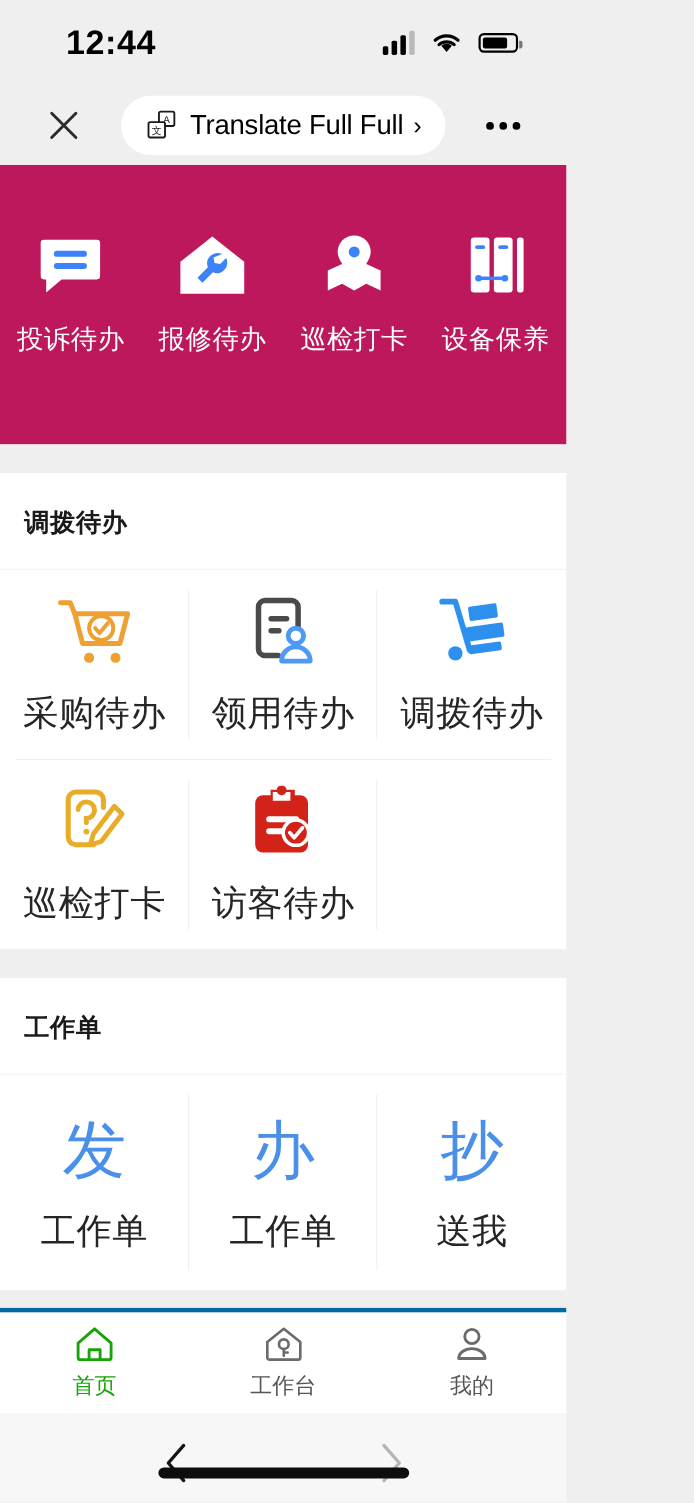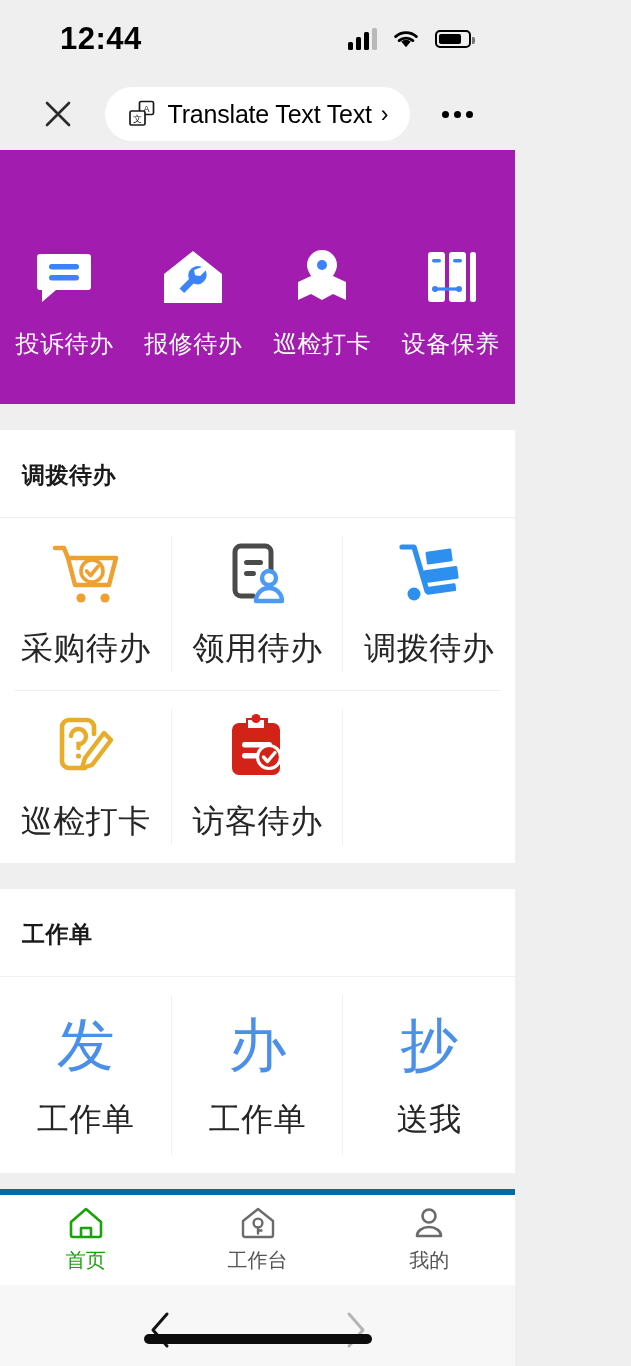--- a/index.html
+++ b/index.html
@@ -41,22 +41,22 @@
     display:flex; align-items:center; gap:11px;
     padding:0 22px; cursor:pointer;
   }
   .pill-label { font-size:25px; color:#000; letter-spacing:-.2px; }
   .pill-chev { font-size:23px; color:#000; margin-left:-2px; }
   .more-btn { width:48px; height:48px; display:flex; align-items:center; justify-content:center; gap:5px; cursor:pointer; }
   .more-btn b { width:7px; height:7px; border-radius:50%; background:#000; display:block; }
 
   
   .banner {
-    background:#a21caf; flex:0 0 auto; height:254px;
-    display:flex; align-items:flex-start; padding-top:96px;
+    background:#be185d; flex:0 0 auto; height:254px;
+    display:flex; align-items:flex-start; padding-top:60px;
   }
   .banner-item { flex:1; display:flex; flex-direction:column; align-items:center; cursor:pointer; }
   .banner-ico { height:62px; display:flex; align-items:center; justify-content:center; }
   .banner-lbl { margin-top:20px; font-size:24px; color:#fff; letter-spacing:.5px; }
 
   
   .gap { background:#efefef; flex:0 0 auto; }
 
   
   .card { background:#fff; flex:0 0 auto; }
@@ -87,21 +87,21 @@
   .cell-glyph {
     font-size:58px; color:#4a90e8; line-height:1;
     height:74px; display:flex; align-items:center; justify-content:center;
     font-family:"DejaVu Sans","Liberation Sans",sans-serif; font-weight:400;
   }
   .wo .cell { height:196px; }
 
   
   .tabbar {
     background:#fff; flex:0 0 auto; height:96px;
-    display:flex; border-top:6px solid #0369a1;
+    display:flex; border-top:4px solid #0369a1;
   }
   .tab { flex:1; display:flex; flex-direction:column; align-items:center; justify-content:center; gap:7px; cursor:pointer; }
   .tab-lbl { font-size:20px; color:#555; }
   .tab.active .tab-lbl { color:#18a309; }
 
   
   .navbar-area { background:#f7f7f7; flex:1 1 auto; position:relative; }
   .nav-arrows { display:flex; justify-content:center; gap:140px; padding-top:18px; }
   .nav-arrow { width:54px; height:54px; display:flex; align-items:center; justify-content:center; cursor:pointer; }
   .home-ind {
@@ -140,21 +140,21 @@
         <path d="M5 5 L27 27 M27 5 L5 27" stroke="#2b2b2b" stroke-width="2.6" stroke-linecap="round"></path>
       </svg>
     </div>
     <div class="pill">
       <svg width="30" height="30" viewBox="0 0 30 30">
         <rect x="12.5" y="2.5" width="14" height="13" rx="1.6" fill="#fff" stroke="#1a1a1a" stroke-width="1.7"></rect>
         <text x="19.5" y="12.6" font-size="9" font-family="Liberation Sans, sans-serif" text-anchor="middle" fill="#1a1a1a">A</text>
         <rect x="3" y="12" width="15" height="14" rx="1.6" fill="#fff" stroke="#1a1a1a" stroke-width="1.7"></rect>
         <text x="10.5" y="22.8" font-size="9" font-family="DejaVu Sans, sans-serif" text-anchor="middle" fill="#1a1a1a">文</text>
       </svg>
-      <span class="pill-label">Translate Text Text</span>
+      <span class="pill-label">Translate Full Full</span>
       <span class="pill-chev">›</span>
     </div>
     <div class="more-btn">
       <b></b>
         <b></b>
         <b></b>
     </div>
   </div>
 
   <div class="banner">

